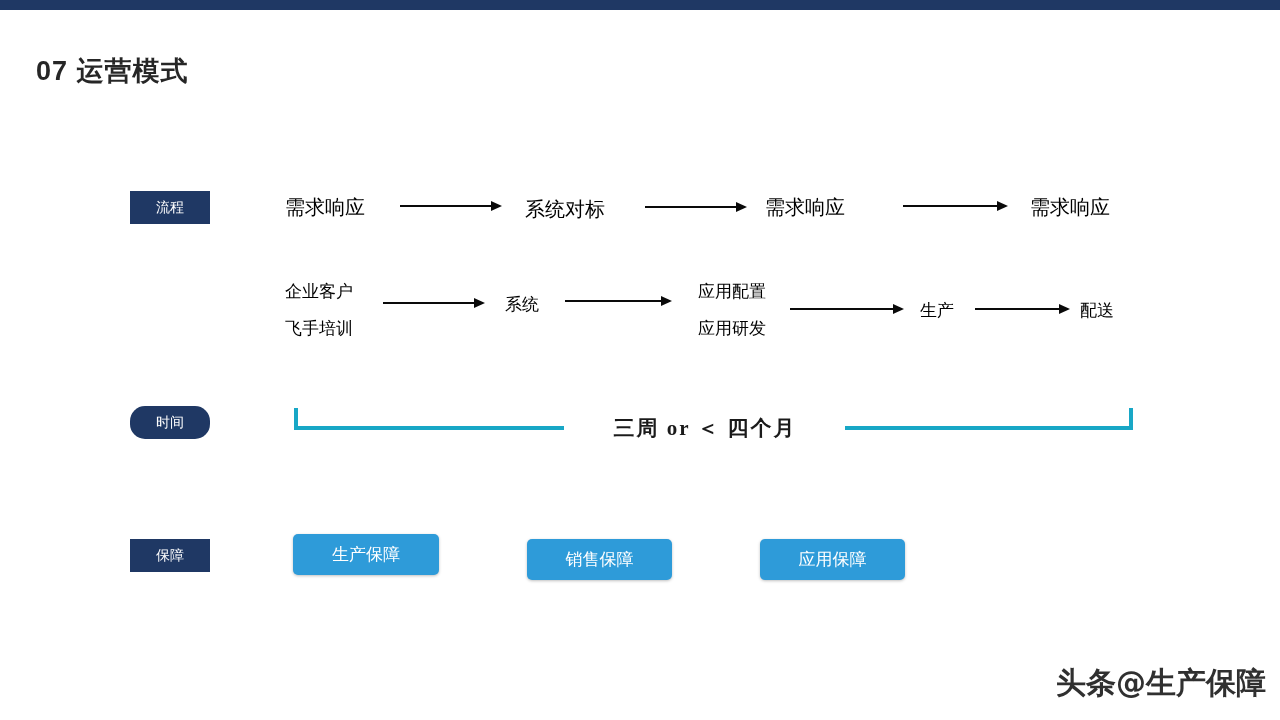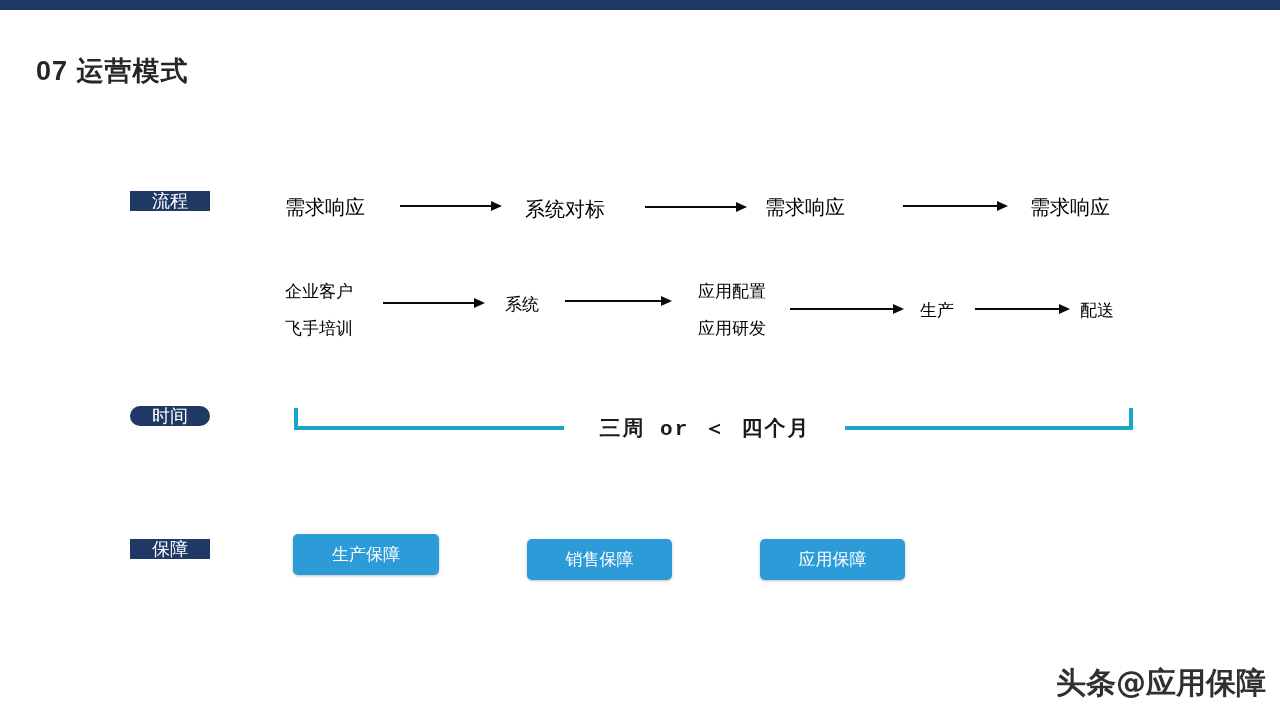--- a/index.html
+++ b/index.html
@@ -2,33 +2,33 @@
 <html><head>
 <meta charset="utf-8">
 <style>
   html,body{margin:0;padding:0;background:#ffffff;}
   .slide{position:relative;width:1280px;height:720px;background:#ffffff;overflow:hidden;
          font-family:"DejaVu Serif","Liberation Serif",serif;}
   .top-bar{position:absolute;left:0;top:0;width:1280px;height:10px;background:#1F3864;}
   .title{position:absolute;left:36px;top:53px;margin:0;
          font-family:"Liberation Sans","DejaVu Sans",sans-serif;
          font-weight:bold;font-size:27px;color:#262626;letter-spacing:1px;}
-  .label-box{position:absolute;width:80px;height:20px;background:#1F3864;color:#ffffff;
-             display:flex;align-items:center;justify-content:center;font-size:18px;}
+  .label-box{position:absolute;width:80px;height:33px;background:#1F3864;color:#ffffff;
+             display:flex;align-items:center;justify-content:center;font-size:14px;}
   .flow-text{position:absolute;color:#000;white-space:nowrap;}
   .big{font-size:20px;}
   .small{font-size:17px;line-height:20px;}
   .arrow{position:absolute;height:2px;background:#0a0a0a;}
   .arrow::after{content:"";position:absolute;right:-2px;top:-4px;width:0;height:0;
                 border-left:11px solid #0a0a0a;border-top:5px solid transparent;border-bottom:5px solid transparent;}
   .tick{position:absolute;width:4px;height:22px;background:#18A7C6;}
   .tline{position:absolute;height:4px;background:#18A7C6;}
   .time-text{position:absolute;left:565px;top:414px;width:280px;text-align:center;
              font-size:21px;font-weight:600;color:#1a1a1a;letter-spacing:2px;
-             font-family:Liberation Mono, monospace;}
+             font-family:Liberation Serif, serif;}
   .gbtn{position:absolute;background:#2E9BD9;color:#ffffff;display:flex;align-items:center;
         justify-content:center;font-size:17px;border-radius:5px;
         box-shadow:0 1px 3px rgba(0,0,0,0.25);}
   .watermark{position:absolute;right:14px;bottom:16px;font-weight:bold;font-size:30px;color:#303030;
              font-family:"DejaVu Sans","Liberation Sans",sans-serif;}
 </style>
 </head>
 <body>
 
 <div class="slide">
@@ -62,14 +62,14 @@
   <div class="tline" style="left:294px;top:426px;width:270px;"></div>
   <div class="time-text">三周 or ＜ 四个月</div>
   <div class="tline" style="left:845px;top:426px;width:288px;"></div>
   <div class="tick" style="left:1129px;top:408px;"></div>
 
   <div class="label-box" style="left:130px;top:539px;">保障</div>
   <div class="gbtn" style="left:293px;top:534px;width:146px;height:41px;">生产保障</div>
   <div class="gbtn" style="left:527px;top:539px;width:145px;height:41px;">销售保障</div>
   <div class="gbtn" style="left:760px;top:539px;width:145px;height:41px;">应用保障</div>
 
-  <div class="watermark">头条@应用保障</div>
+  <div class="watermark">头条@生产保障</div>
 </div>
 
 </body></html>

